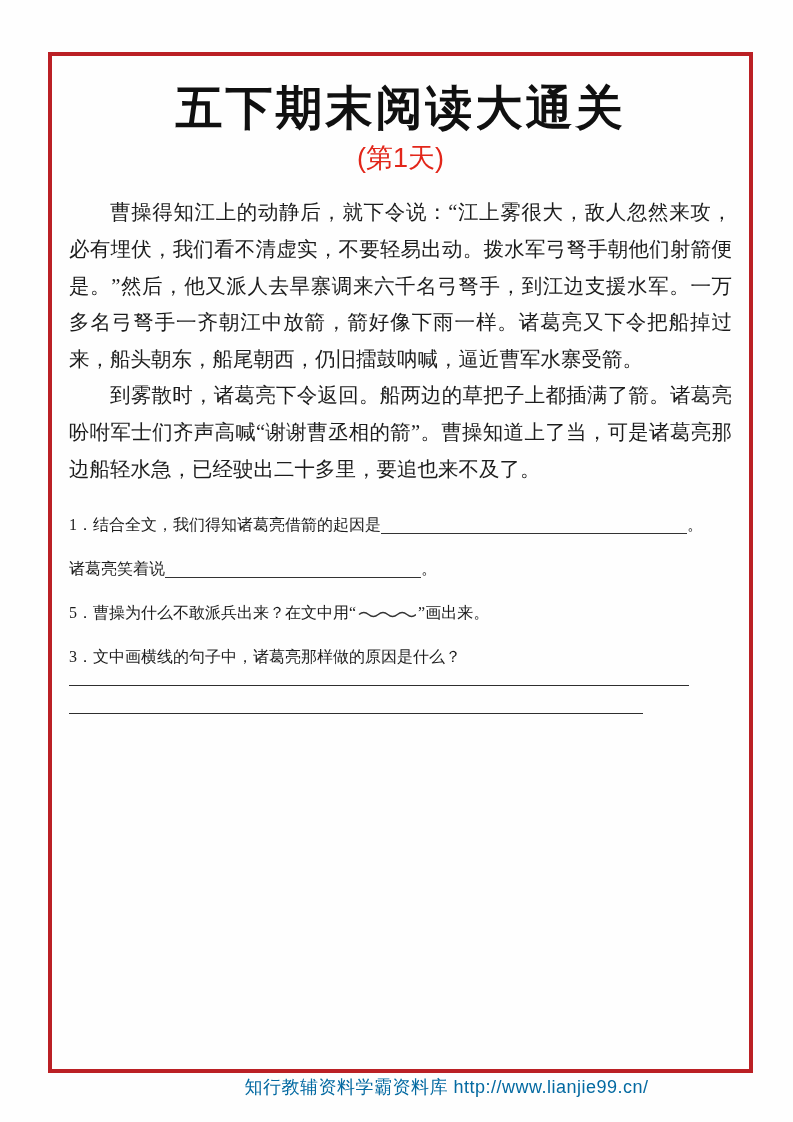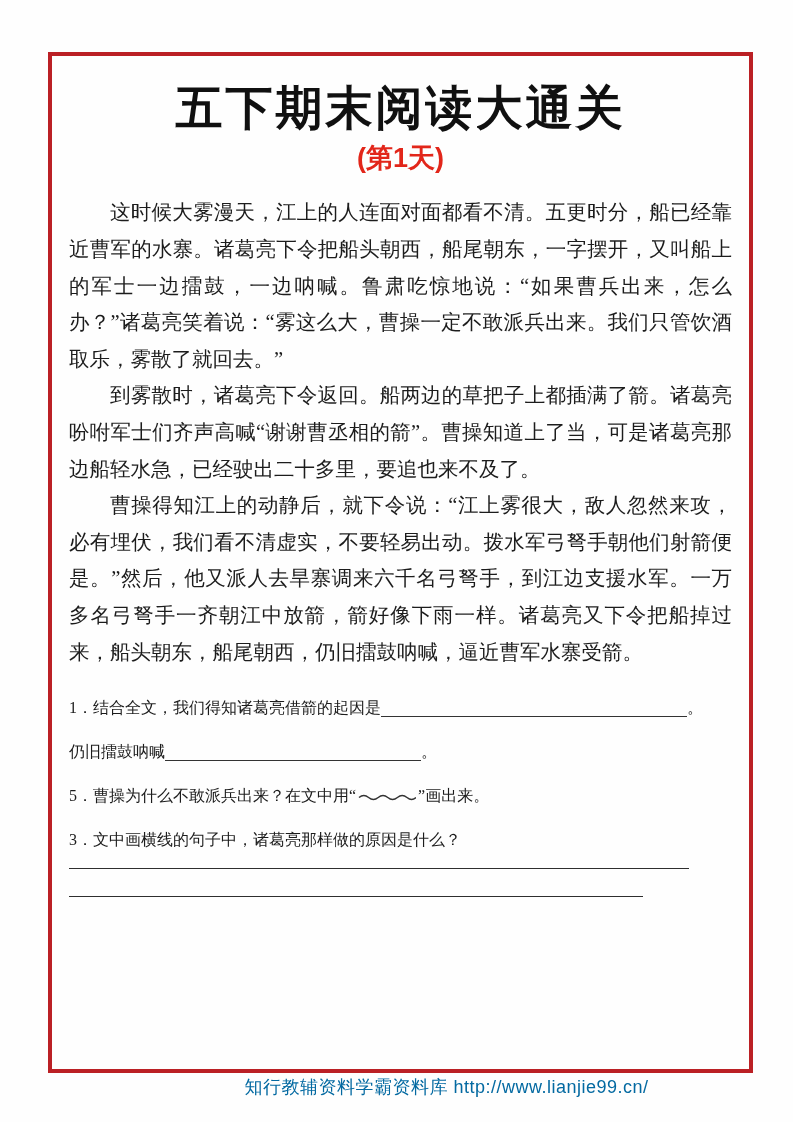--- a/index.html
+++ b/index.html
@@ -13,21 +13,21 @@
     border:4px solid #bb2025; box-sizing:border-box;
     padding:14px 17px 0 17px;
   }
   .title {
     margin:10px 0 0 0; text-align:center;
     font-family:"Liberation Sans", sans-serif; font-weight:900;
     font-size:47px; line-height:1.2; letter-spacing:3px; color:#101010;
   }
   .subtitle {
     margin-top:4px; text-align:center;
-    font-family:"Liberation Sans", sans-serif; font-weight:bold;
+    font-family:"Liberation Sans", sans-serif; font-weight:normal;
     font-size:27px; color:#e2261a;
   }
   .passage { margin-top:18px; font-size:20.5px; line-height:36.6px; }
   .passage p { margin:0; text-indent:2em; text-align:justify; }
   .qa { margin-top:16px; font-size:16px; }
   .q { margin:0; line-height:44px; text-align:justify; }
   .blank {
     display:inline-block; height:1em; margin-bottom:-4px;
     border-bottom:1.5px solid #333;
   }
@@ -46,30 +46,29 @@
 </head>
 <body>
 
 <div class="page">
   <div class="frame">
 
     <h1 class="title">五下期末阅读大通关</h1>
     <div class="subtitle">(第1天)</div>
 
     <div class="passage">
-      <p>这时候大雾漫天，江上的人连面对面都看不清。五更时分，船已经靠近曹军的水寨。诸葛亮下令把船头朝西，船尾朝东，一字摆开，又叫船上的军士一边擂鼓，一边呐喊。鲁肃吃惊地说：“如果曹兵出来，怎么办？”诸葛亮笑着说：“雾这么大，曹操一定不敢派兵出来。我们只管饮酒取乐，雾散了就回去。”</p>
+      <p>曹操得知江上的动静后，就下令说：“江上雾很大，敌人忽然来攻，必有埋伏，我们看不清虚实，不要轻易出动。拨水军弓弩手朝他们射箭便是。”然后，他又派人去旱寨调来六千名弓弩手，到江边支援水军。一万多名弓弩手一齐朝江中放箭，箭好像下雨一样。诸葛亮又下令把船掉过来，船头朝东，船尾朝西，仍旧擂鼓呐喊，逼近曹军水寨受箭。</p>
       <p>到雾散时，诸葛亮下令返回。船两边的草把子上都插满了箭。诸葛亮吩咐军士们齐声高喊“谢谢曹丞相的箭”。曹操知道上了当，可是诸葛亮那边船轻水急，已经驶出二十多里，要追也来不及了。</p>
-      <p>曹操得知江上的动静后，就下令说：“江上雾很大，敌人忽然来攻，必有埋伏，我们看不清虚实，不要轻易出动。拨水军弓弩手朝他们射箭便是。”然后，他又派人去旱寨调来六千名弓弩手，到江边支援水军。一万多名弓弩手一齐朝江中放箭，箭好像下雨一样。诸葛亮又下令把船掉过来，船头朝东，船尾朝西，仍旧擂鼓呐喊，逼近曹军水寨受箭。</p>
     </div>
 
     <div class="qa">
 
       <div class="q">
         <span>1．结合全文，我们得知诸葛亮借箭的起因是</span><span class="blank b1"></span><span>。</span><br>
-        <span>仍旧擂鼓呐喊</span><span class="blank b2"></span><span>。</span>
+        <span>诸葛亮笑着说</span><span class="blank b2"></span><span>。</span>
       </div>
 
       <div class="q">
         <span>5．曹操为什么不敢派兵出来？在文中用“</span><svg class="wavy" width="58" height="9" viewBox="0 0 58 9">
             <path d="M1 5.5 Q5.8 1.5 10.6 5.5 T 20.2 5.5 T 29.8 5.5 T 39.4 5.5 T 49 5.5 T 58 5.5" fill="none" stroke="#333" stroke-width="1.4"></path>
           </svg><span>”画出来。</span>
       </div>
 
       <div class="q">
         <span>3．文中画横线的句子中，诸葛亮那样做的原因是什么？</span>

